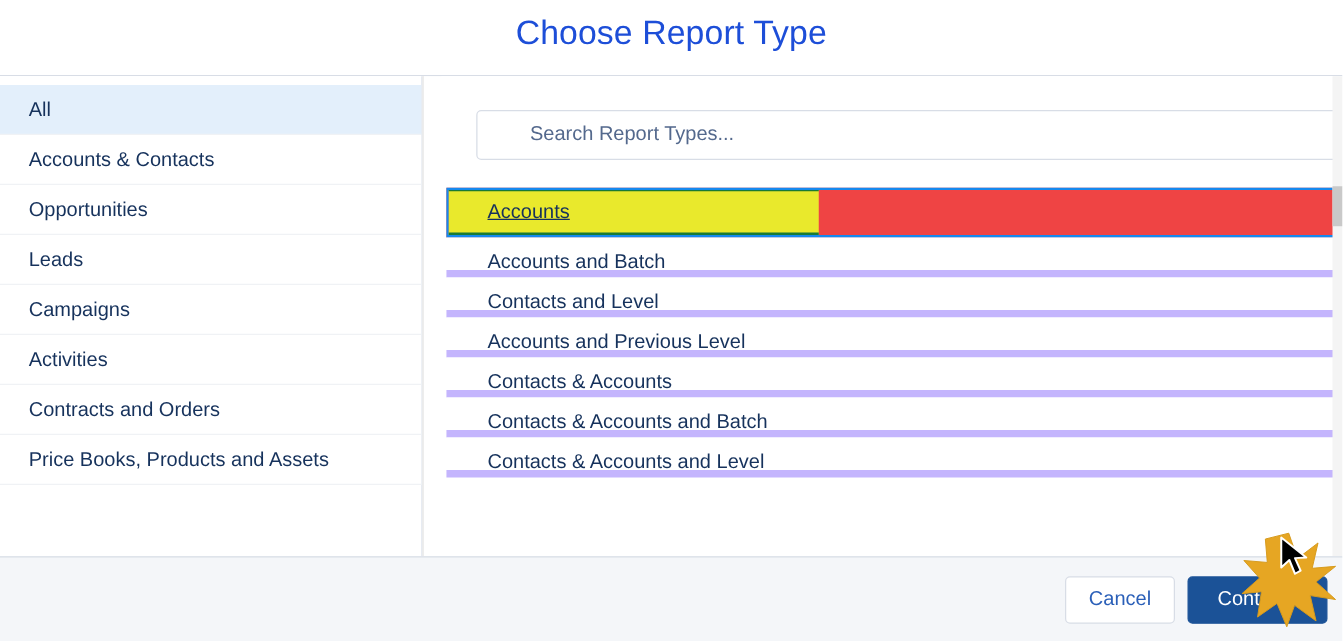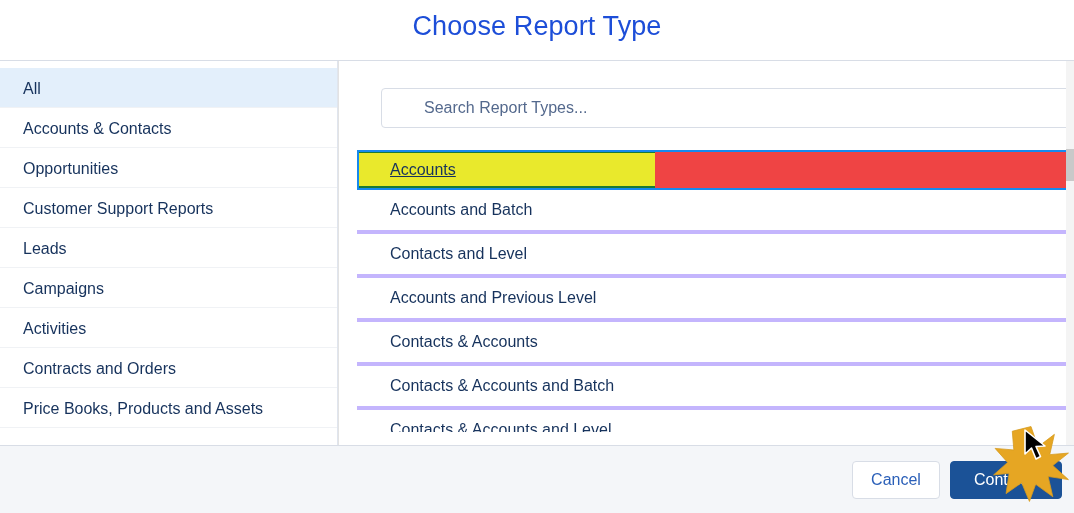--- a/index.html
+++ b/index.html
@@ -165,23 +165,23 @@
   .rtlist {
     position: absolute;
     left: 18px;
     top: 89px;
     width: 715px;
     height: 282px;
     overflow: hidden;
   }
   .rtrow {
     position: relative;
-    height: 44px;
+    height: 32px;
     line-height: 40px;
-    border-bottom: 4px solid #c4b5fd;
+    border-bottom: 6px solid #c4b5fd;
     box-sizing: border-box;
     font-size: 16px;
     color: #16325c;
     padding-left: 33px;
     white-space: nowrap;
     cursor: pointer;
     background: #ffffff;
   }
   .rtrow.first {
     height: 40px;
@@ -294,21 +294,20 @@
     <div class="modal-title">Choose Report Type</div>
   </div>
 
   <div class="modal-body">
 
     <div class="sidebar">
       <div class="sidebar-scroll" id="sidebar-list">
           <div class="sidebar-item selected">All</div>
           <div class="sidebar-item">Accounts &amp; Contacts</div>
           <div class="sidebar-item">Opportunities</div>
-          <div class="sidebar-item">Customer Support Reports</div>
           <div class="sidebar-item">Leads</div>
           <div class="sidebar-item">Campaigns</div>
           <div class="sidebar-item">Activities</div>
           <div class="sidebar-item">Contracts and Orders</div>
           <div class="sidebar-item">Price Books, Products and Assets</div>
         </div>
     </div>
 
     <div class="sb-scrollbar" style="left:338px;">
       <div class="sb-arrow up">

